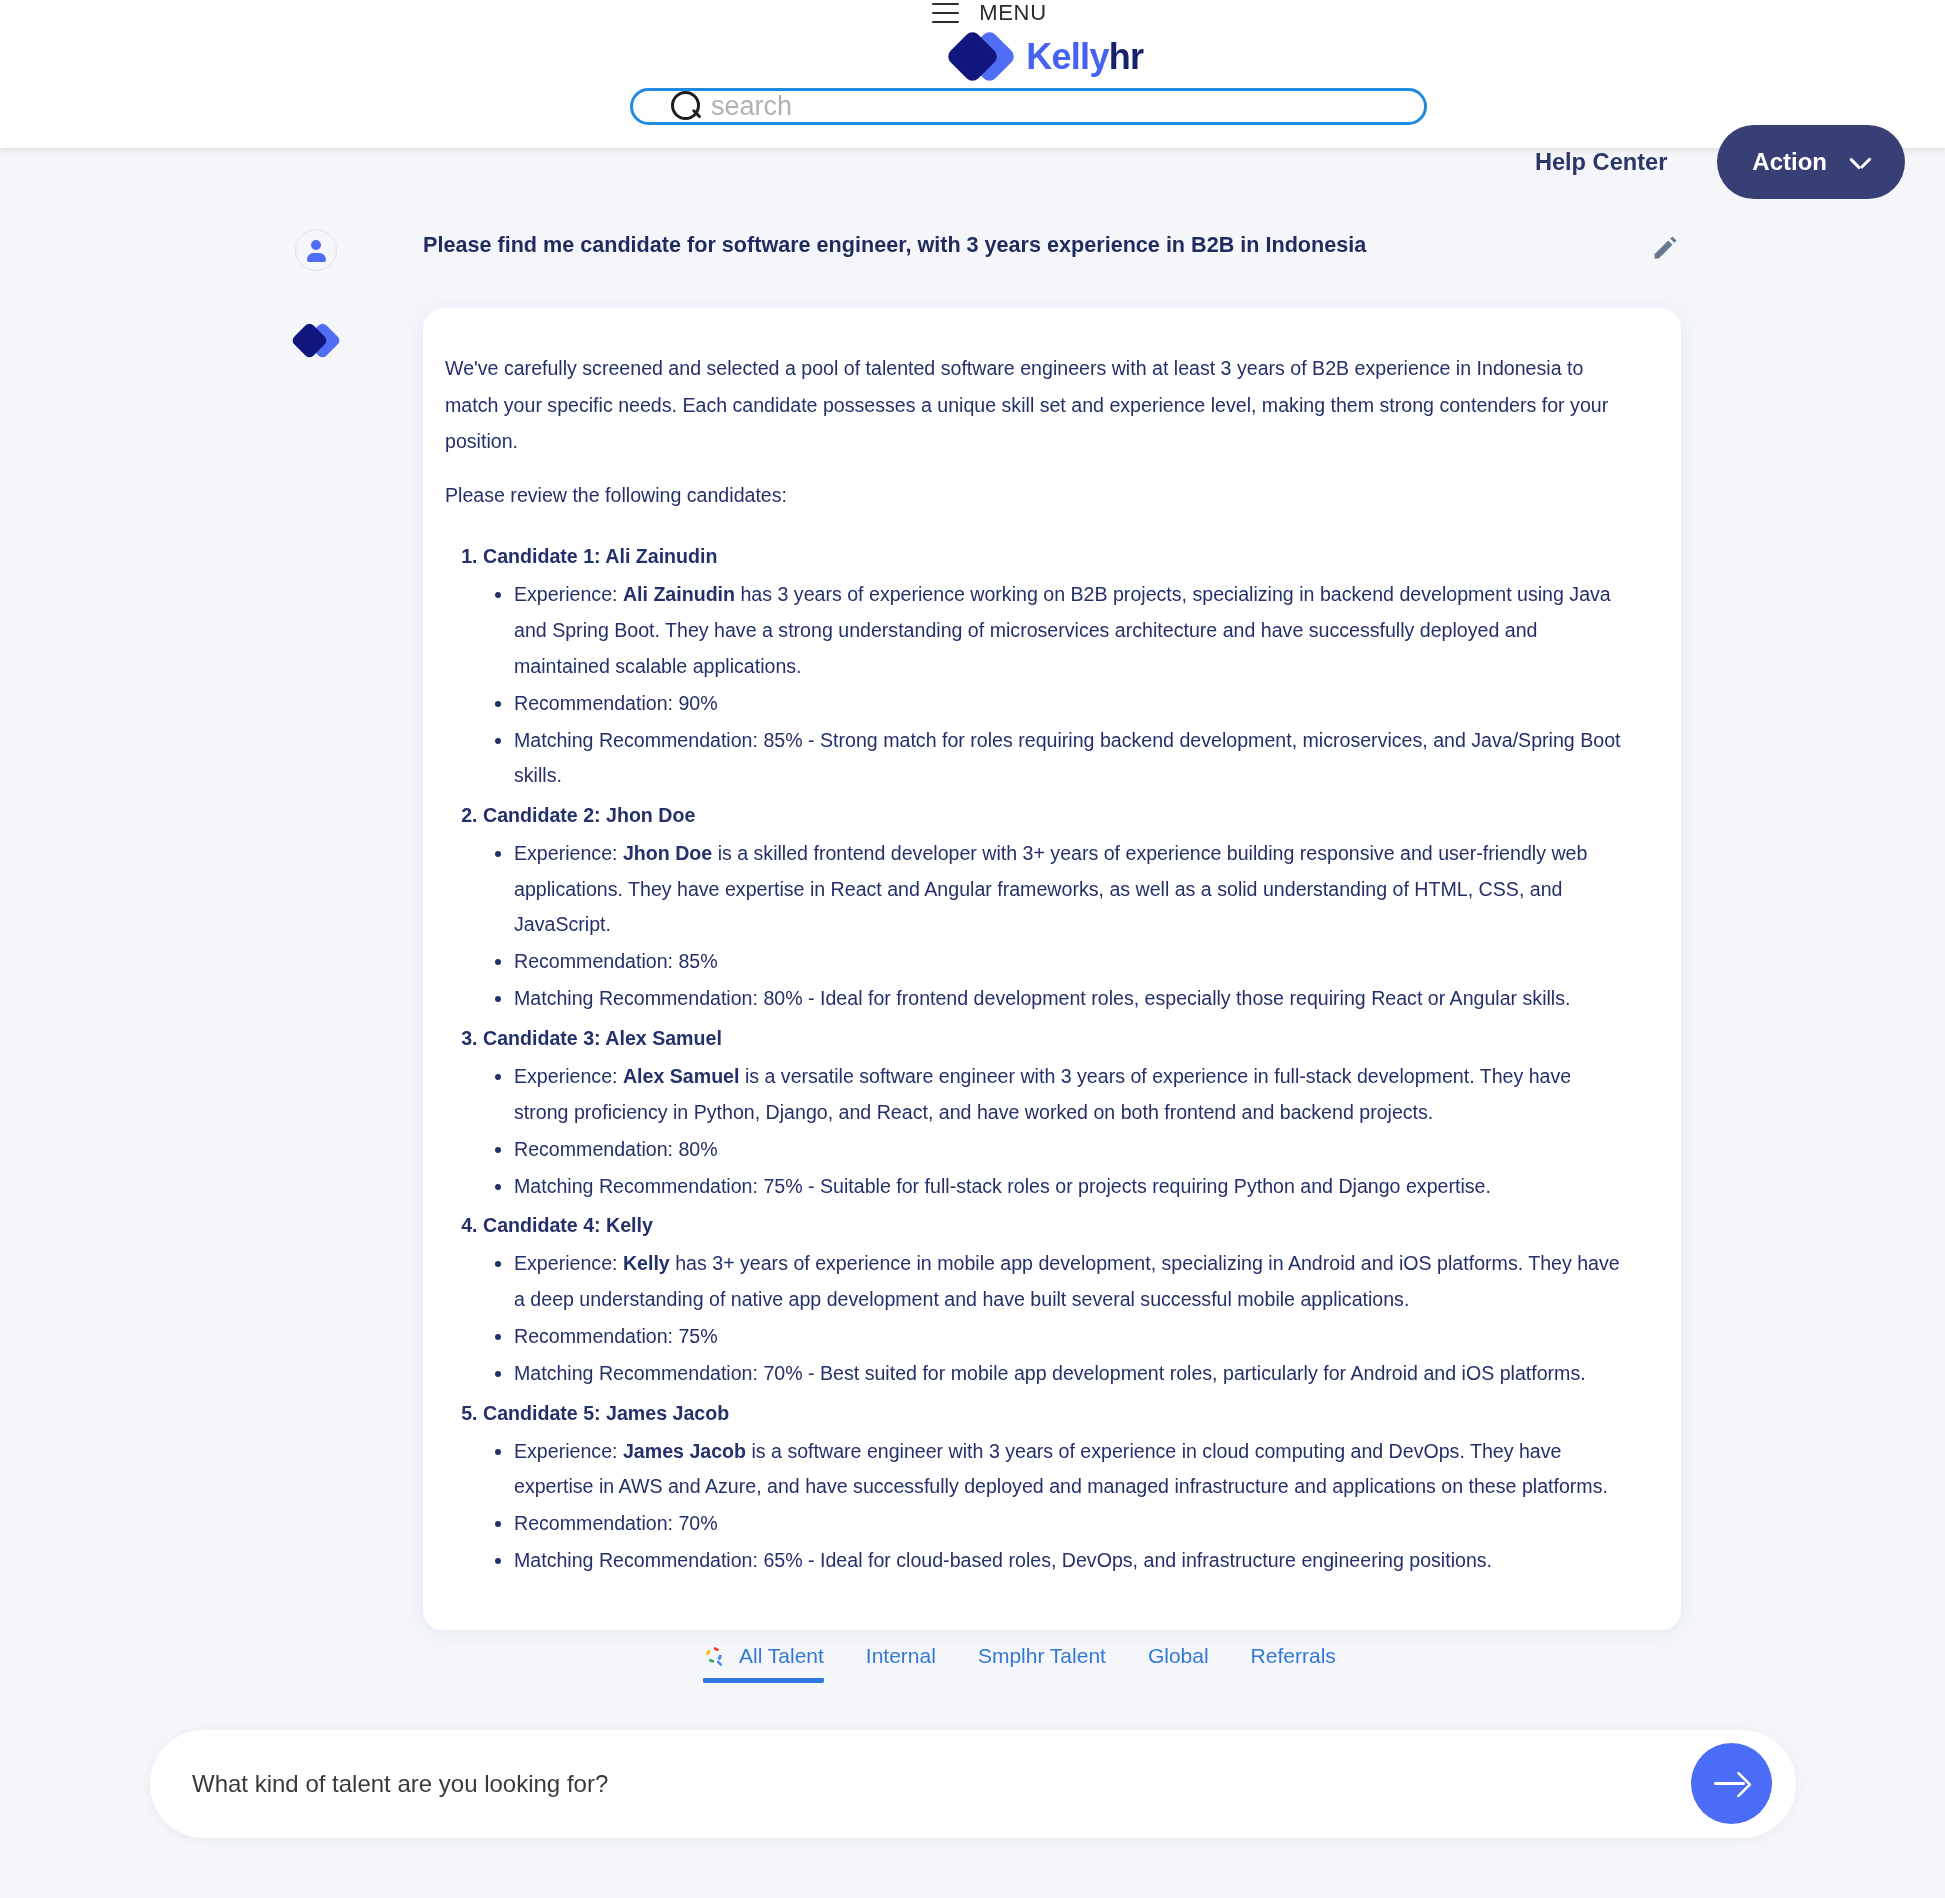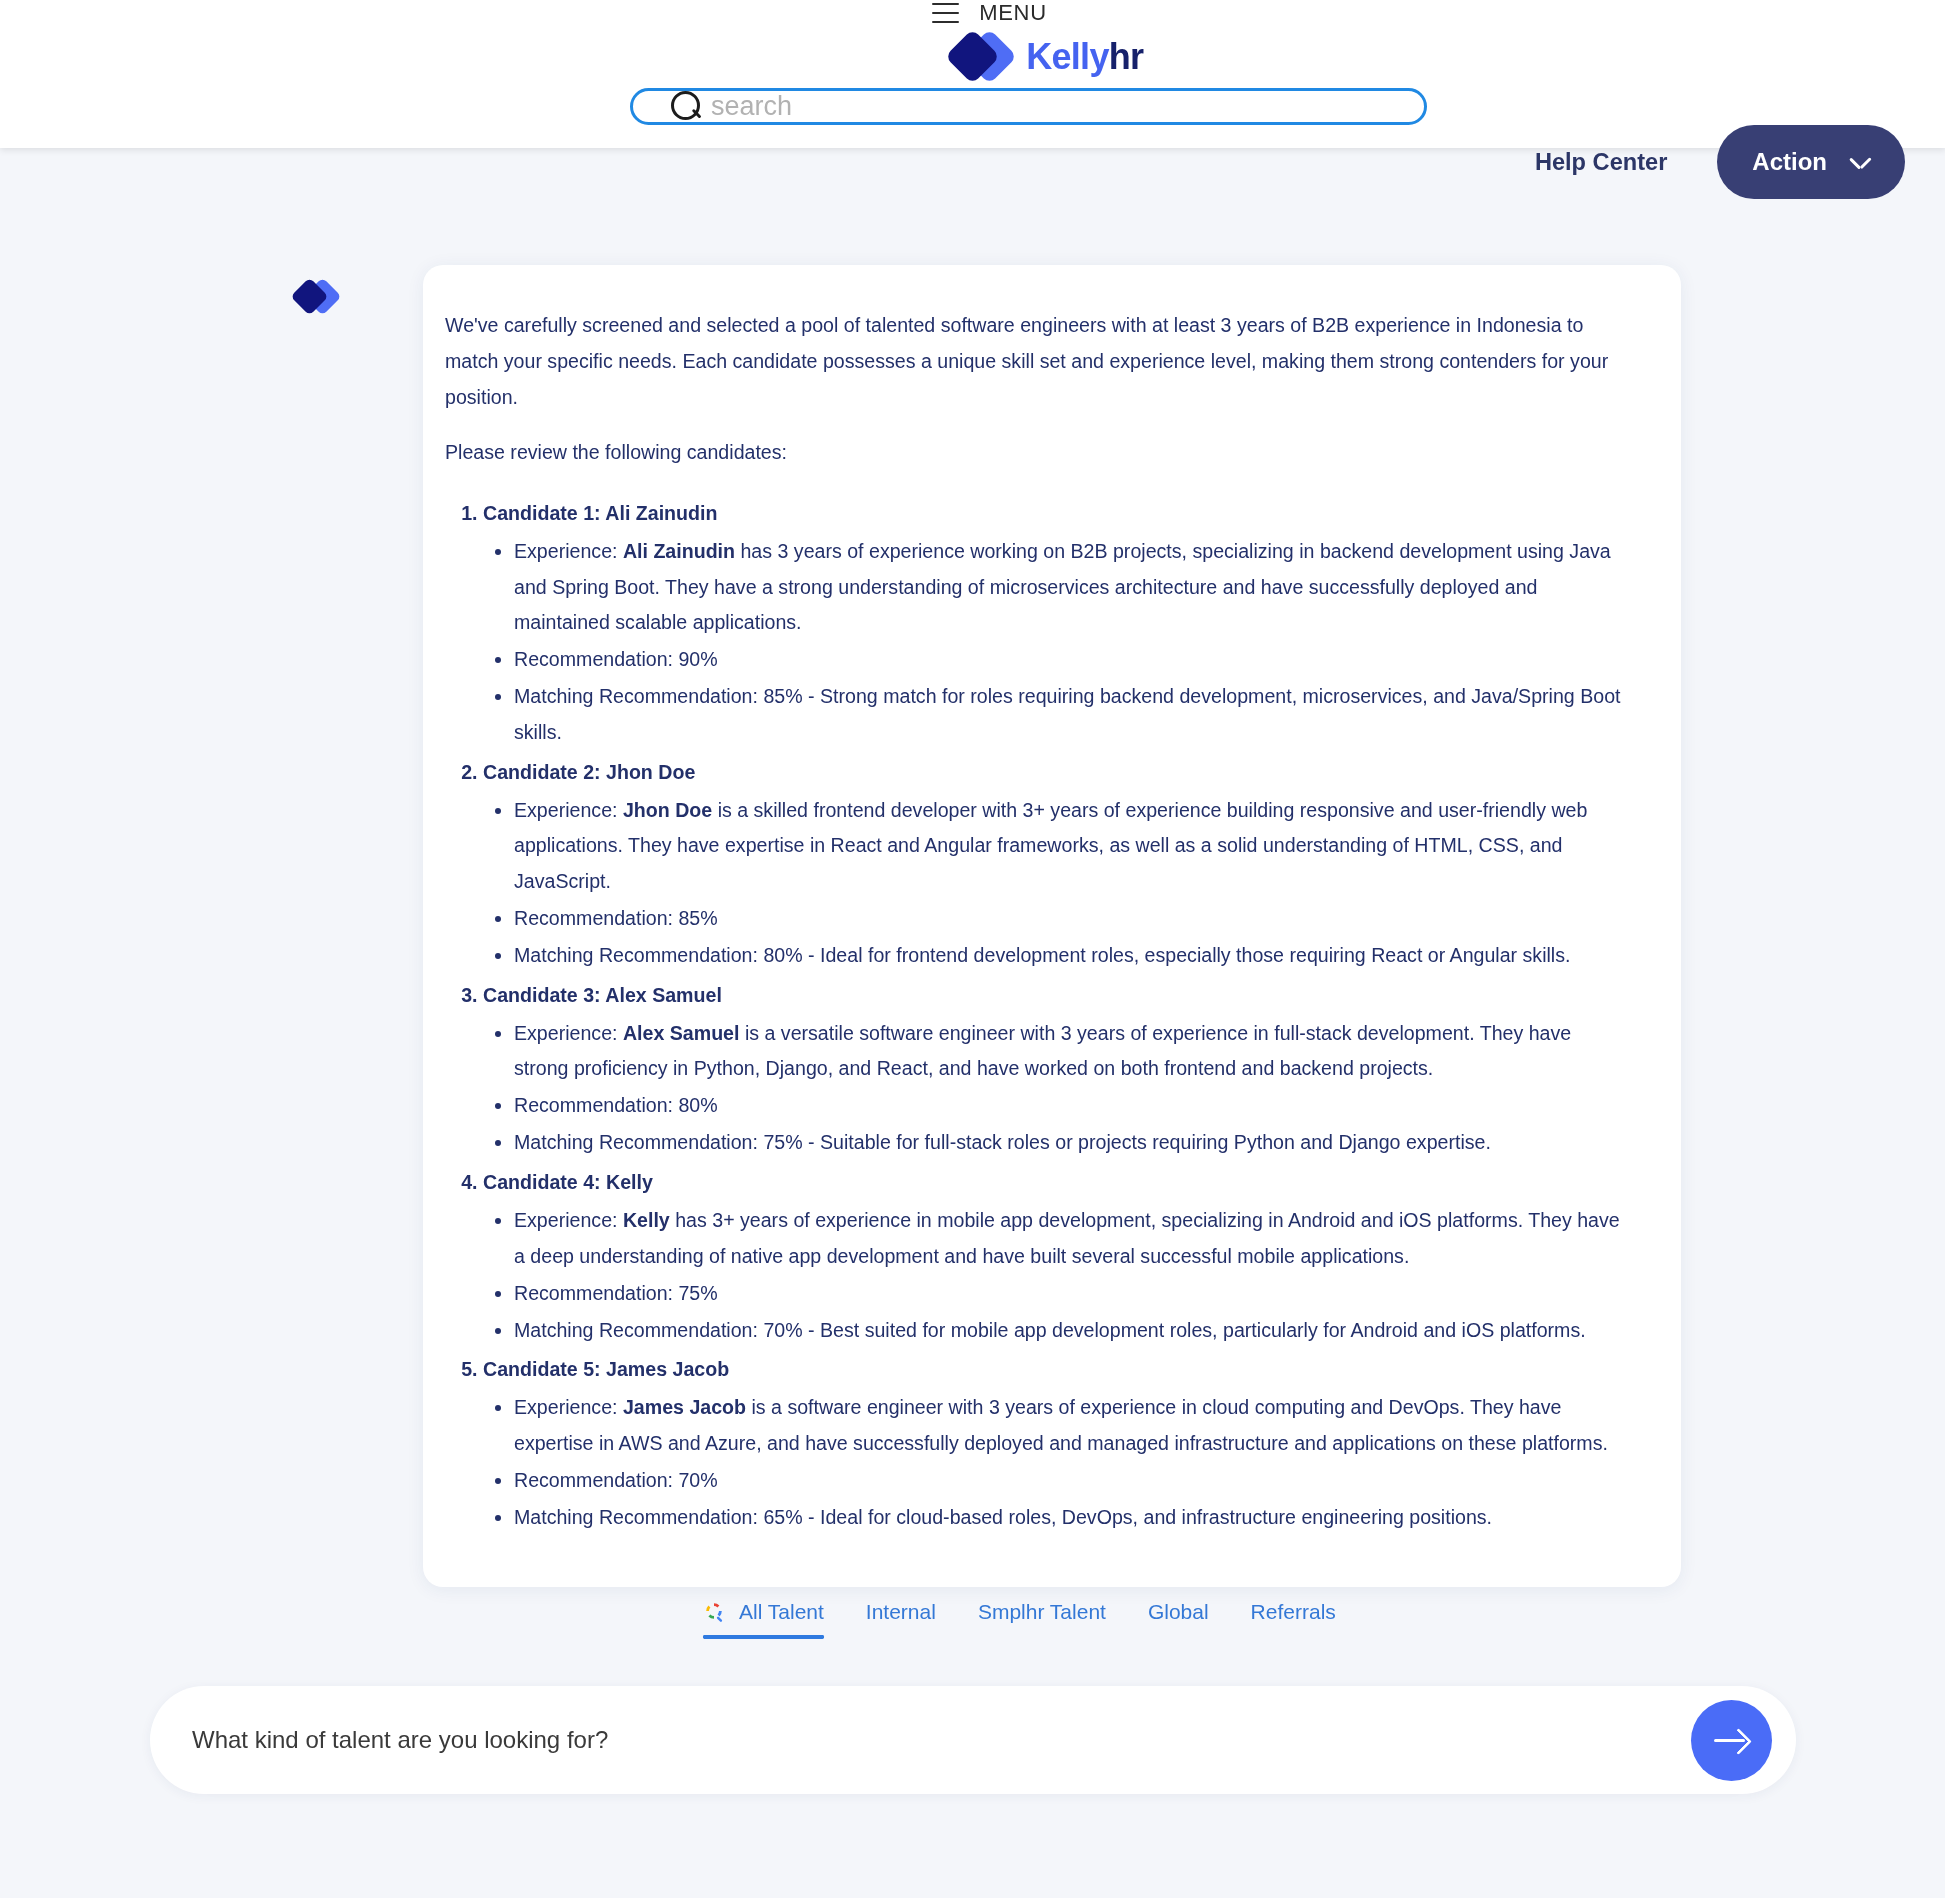--- a/index.html
+++ b/index.html
@@ -203,20 +203,32 @@
       <span>Action</span>
       <span class="chev"></span>
     </button>
   </div>
 
 </header>
 
 <main class="main">
   <div class="thread">
 
+    <div class="row-user">
+      <span class="avatar">
+        <span class="avatar-ic"></span>
+      </span>
+      <div class="user-text">Please find me candidate for software engineer, with 3 years experience in B2B in Indonesia</div>
+      <span class="pencil">
+        <svg viewBox="0 0 24 24" width="31" height="31" aria-hidden="true">
+          <path d="M3.5 17.2 L14.1 6.6 L17.4 9.9 L6.8 20.5 L3.5 20.5 Z" fill="#68788f"></path>
+          <path d="M15.6 5.1 L17.3 3.4 L20.6 6.7 L18.9 8.4 Z" fill="#68788f"></path>
+        </svg>
+      </span>
+    </div>
 
     <div class="row-bot">
       <span class="bot-mark">
         <i class="back"></i>
           <i class="front"></i>
       </span>
 
       <div class="card">
         <p>We've carefully screened and selected a pool of talented software engineers with at least 3 years of B2B experience in Indonesia to match your specific needs. Each candidate possesses a unique skill set and experience level, making them strong contenders for your position.</p>
         <p>Please review the following candidates:</p>

